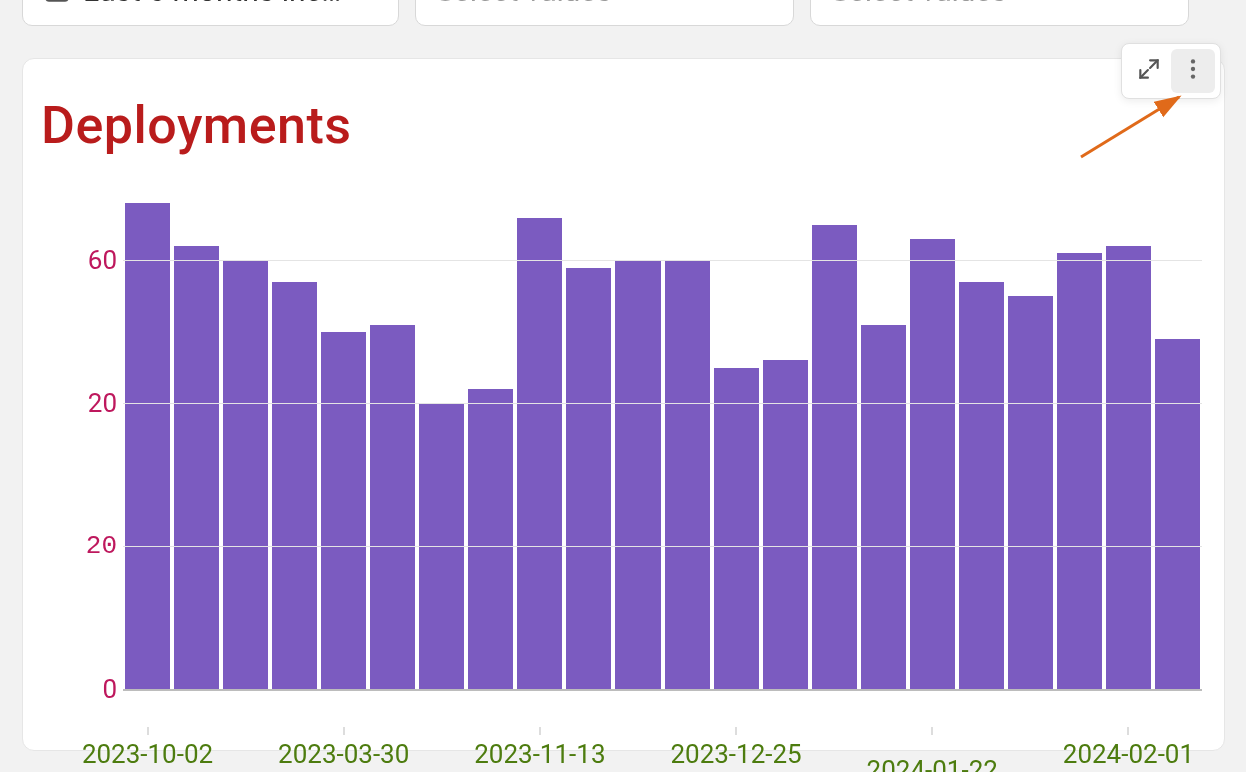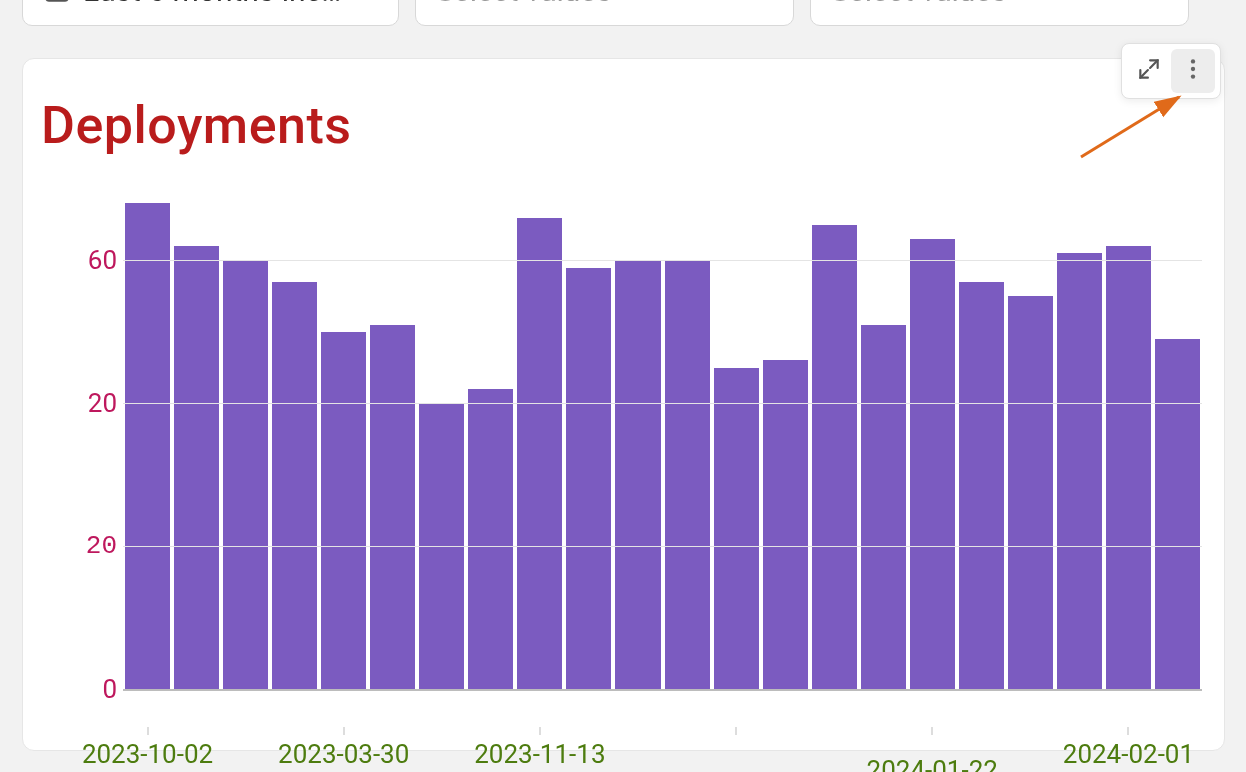--- a/index.html
+++ b/index.html
@@ -247,20 +247,21 @@
         </div>
     </div>
     <div class="x-labels">
         <div class="x-tick" style="left: 2.273%;"></div>
         <div class="x-label" style="left: 2.273%; top: 4px;">2023-10-02</div>
         <div class="x-tick" style="left: 20.455%;"></div>
         <div class="x-label" style="left: 20.455%; top: 4px;">2023-03-30</div>
         <div class="x-tick" style="left: 38.636%;"></div>
         <div class="x-label" style="left: 38.636%; top: 4px;">2023-11-13</div>
         <div class="x-tick" style="left: 56.818%;"></div>
+        <div class="x-label" style="left: 56.818%; top: 4px;">2023-12-25</div>
         <div class="x-tick" style="left: 75%;"></div>
         <div class="x-label" style="left: 75%; top: 20px;">2024-01-22</div>
         <div class="x-tick" style="left: 93.182%;"></div>
         <div class="x-label" style="left: 93.182%; top: 4px;">2024-02-01</div>
       </div>
   <div class="y-tick" style="top: 500px;">0</div>
       <div class="y-tick" style="top: 357.143px; font-family: Liberation Mono, monospace;">20</div>
       <div class="grid-line" style="top: 357.143px;"></div>
       <div class="y-tick" style="top: 214.286px;">20</div>
       <div class="grid-line" style="top: 214.286px;"></div>

